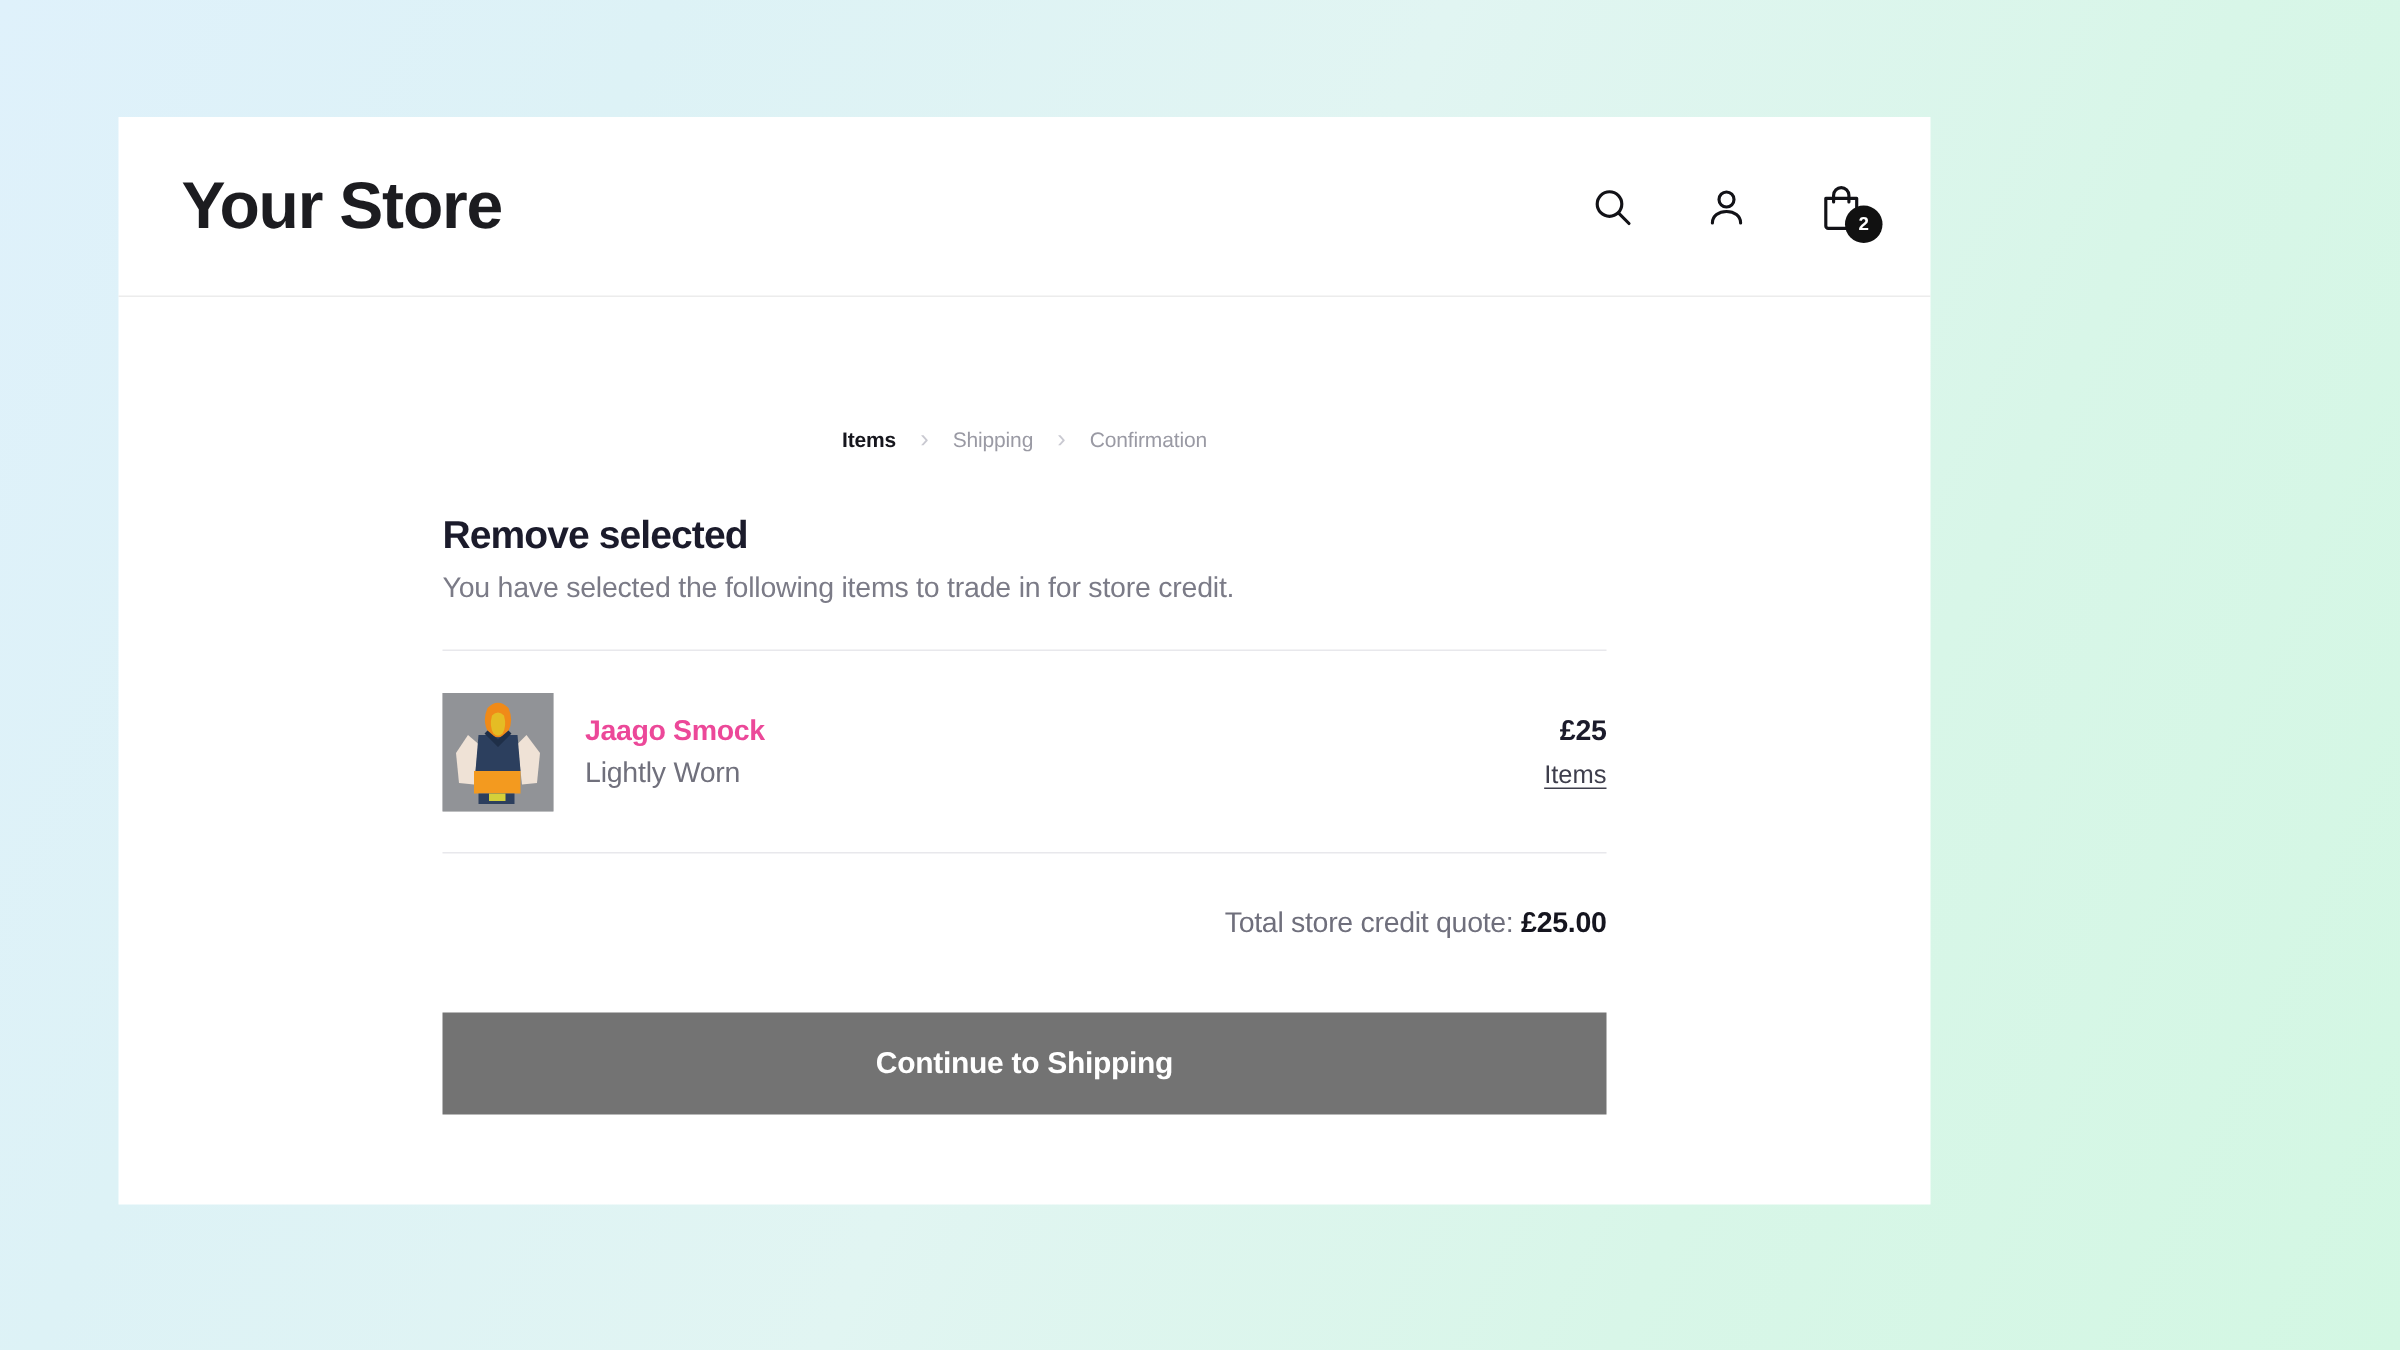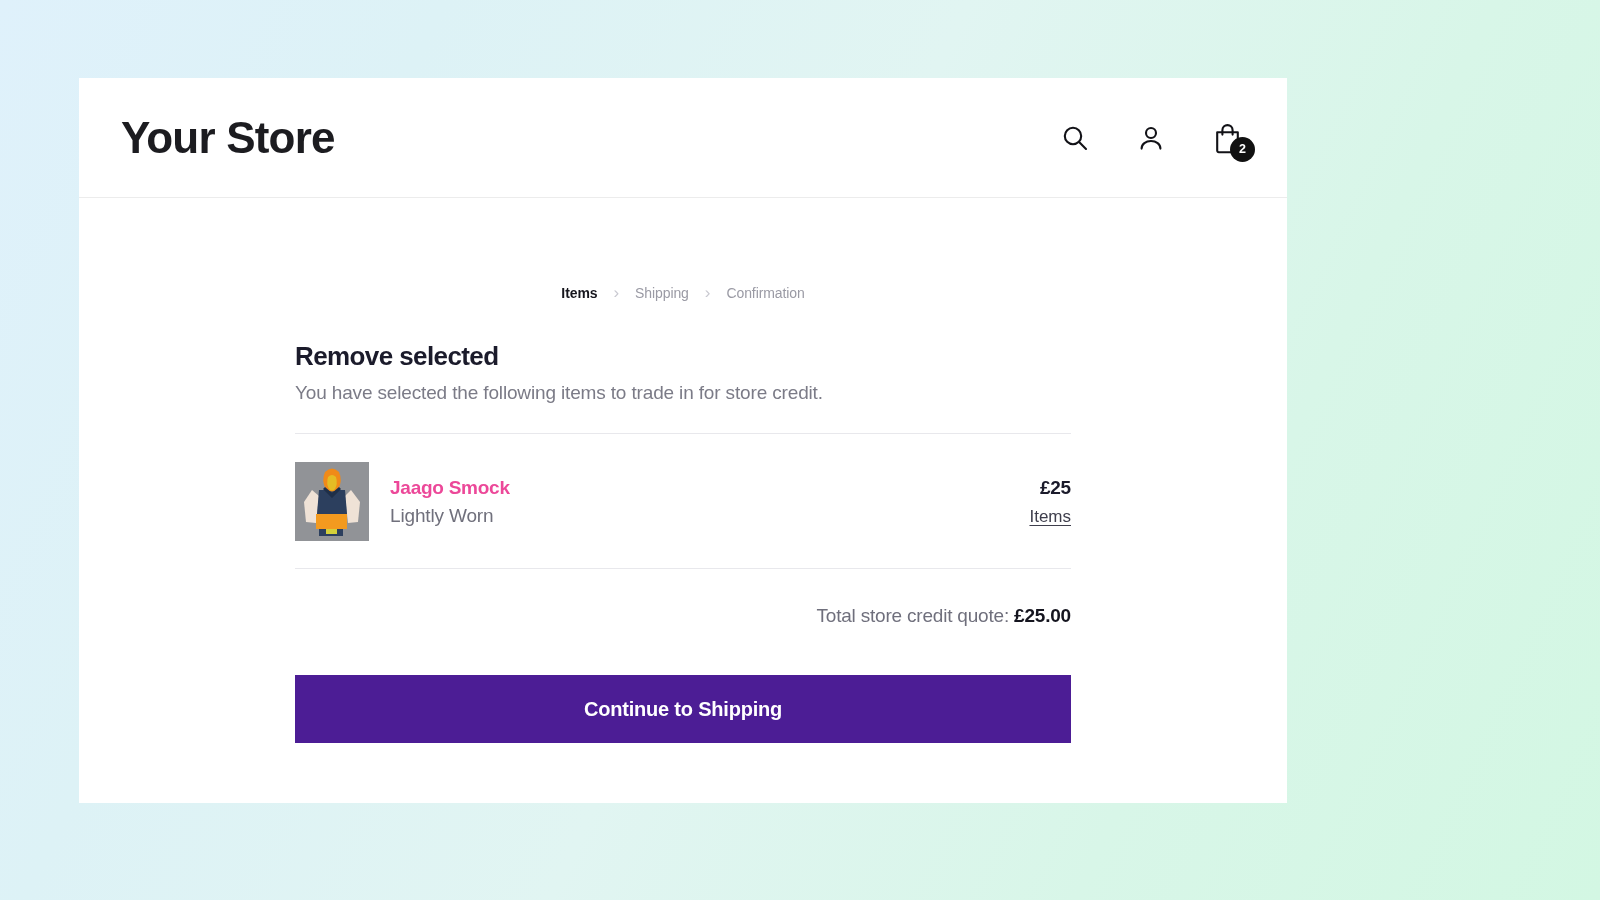--- a/index.html
+++ b/index.html
@@ -228,21 +228,21 @@
     font-weight: 700;
     color: #15151f;
   }
 
   
   .cta {
     display: block;
     width: 100%;
     height: 68px;
     margin-top: 48px;
-    background: #4c1d95;
+    background: #737373;
     color: #ffffff;
     border: none;
     font-family: "Liberation Sans", sans-serif;
     font-size: 20px;
     font-weight: 700;
     letter-spacing: -0.2px;
     cursor: pointer;
   }
 
   

